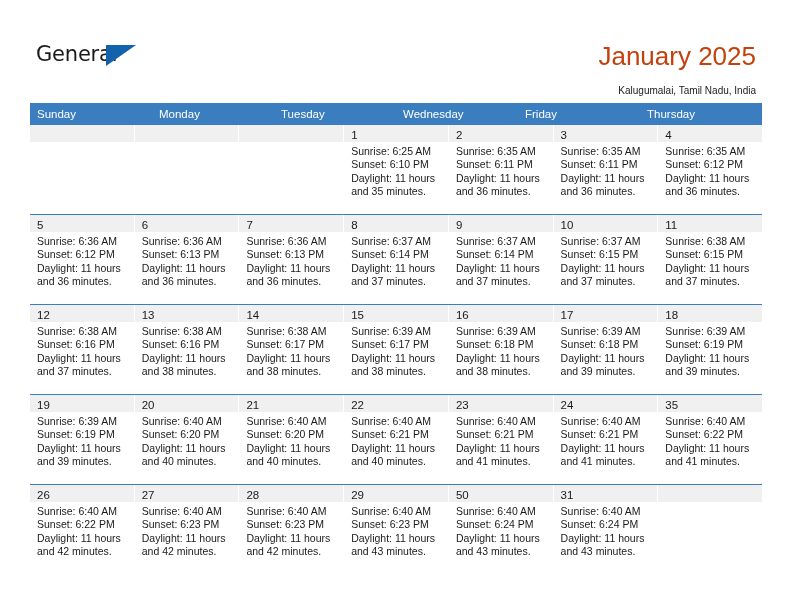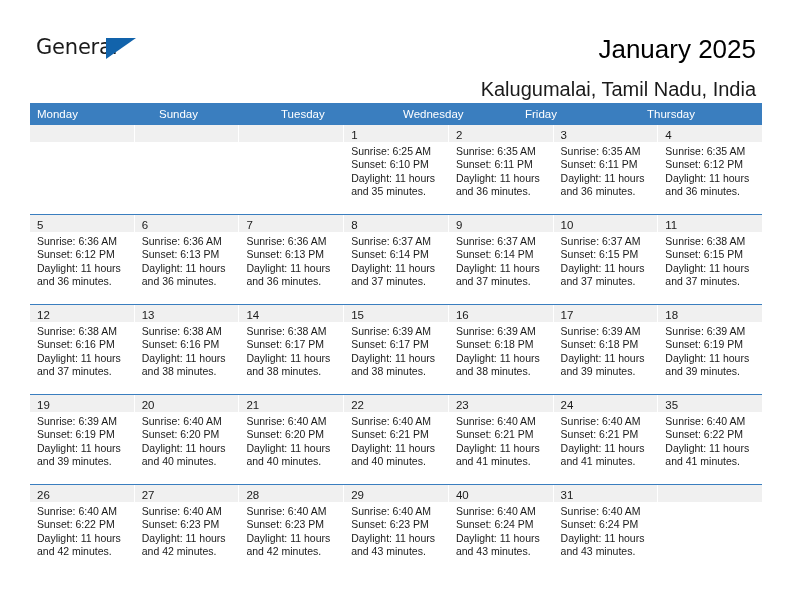--- a/index.html
+++ b/index.html
@@ -18,21 +18,21 @@
     position: relative;
     width: 792px;
     height: 612px;
     box-sizing: border-box;
   }
 
   
   .header {
     position: absolute;
     left: 0;
-    top: 0;
+    top: 7px;
     width: 792px;
     height: 100px;
   }
   .logo {
     position: absolute;
     left: 36px;
     top: 36px;
     width: 120px;
     height: 44px;
   }
@@ -64,29 +64,29 @@
     color: #2b8fd4;
     font-family: "DejaVu Sans", sans-serif;
     line-height: 22px;
     margin-top: 48px;
   }
   .title {
     position: absolute;
     right: 36px;
     top: 34px;
     font-size: 26px;
-    color: #000000;
+    color: #c2410c;
     text-align: right;
     white-space: nowrap;
   }
   .subtitle {
     position: absolute;
     right: 36px;
     top: 78px;
-    font-size: 20px;
+    font-size: 10px;
     color: #1a1a1a;
     text-align: right;
     white-space: nowrap;
   }
 
   
   .calendar {
     position: absolute;
     left: 30px;
     top: 103px;
@@ -163,22 +163,22 @@
       <span class="logo-tri"></span>
       <span class="logo-blue">Blue</span>
     </div>
 
     <div class="title">January 2025</div>
     <div class="subtitle">Kalugumalai, Tamil Nadu, India</div>
   </div>
 
   <div class="calendar">
     <div class="dow-row">
+      <div class="dow">Sunday</div>
       <div class="dow">Monday</div>
-      <div class="dow">Sunday</div>
       <div class="dow">Tuesday</div>
       <div class="dow">Wednesday</div>
       <div class="dow">Friday</div>
       <div class="dow">Thursday</div>
     </div>
 
     <div class="weeks-container">
         <div class="week">
           <div class="cell empty">
             <div class="daynum-band"><span class="daynum"></span></div>
@@ -452,21 +452,21 @@
           <div class="cell">
             <div class="daynum-band"><span class="daynum">29</span></div>
             <div class="cell-body">
               <div class="cell-line">Sunrise: 6:40 AM</div>
               <div class="cell-line">Sunset: 6:23 PM</div>
               <div class="cell-line">Daylight: 11 hours</div>
               <div class="cell-line">and 43 minutes.</div>
             </div>
           </div>
           <div class="cell">
-            <div class="daynum-band"><span class="daynum">40</span></div>
+            <div class="daynum-band"><span class="daynum">50</span></div>
             <div class="cell-body">
               <div class="cell-line">Sunrise: 6:40 AM</div>
               <div class="cell-line">Sunset: 6:24 PM</div>
               <div class="cell-line">Daylight: 11 hours</div>
               <div class="cell-line">and 43 minutes.</div>
             </div>
           </div>
           <div class="cell">
             <div class="daynum-band"><span class="daynum">31</span></div>
             <div class="cell-body">

